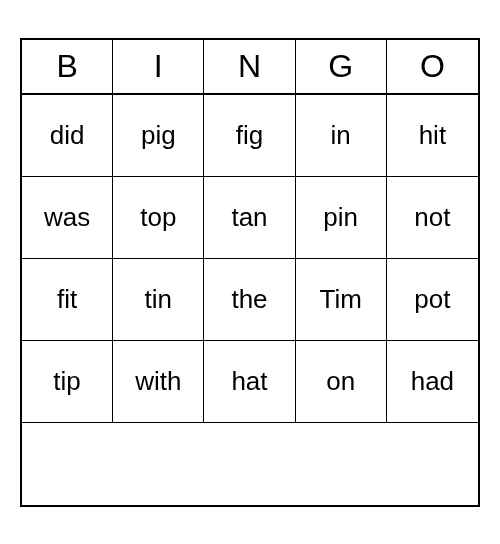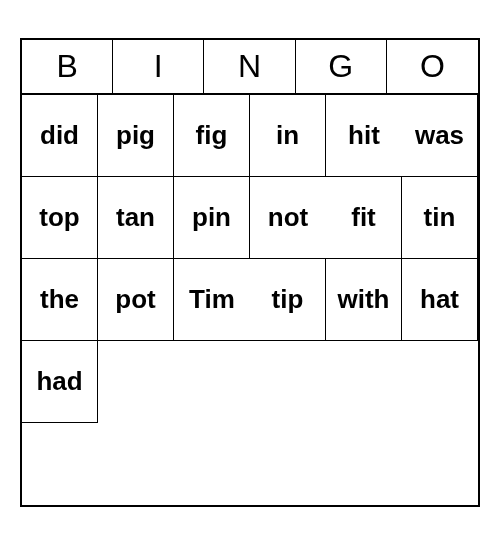--- a/index.html
+++ b/index.html
@@ -36,23 +36,22 @@
       padding: 8px 0;
       border-right: 1px solid #000;
     }
 
     .bingo-header-cell:last-child {
       border-right: none;
     }
 
     .bingo-body {
       display: grid;
-      grid-template-columns: repeat(6, 1fr);
+      grid-template-columns: repeat(5, 1fr);
       grid-template-rows: repeat(5, 1fr);
-      font-weight: bold;
     }
 
     .bingo-cell {
       text-align: center;
       font-size: 26px;
       padding: 14px 4px;
       border-right: 1px solid #000;
       border-bottom: 1px solid #000;
       display: flex;
       align-items: center;
@@ -86,20 +85,21 @@
       <div class="bingo-cell">in</div>
       <div class="bingo-cell">hit</div>
       <div class="bingo-cell">was</div>
       <div class="bingo-cell">top</div>
       <div class="bingo-cell">tan</div>
       <div class="bingo-cell">pin</div>
       <div class="bingo-cell">not</div>
       <div class="bingo-cell">fit</div>
       <div class="bingo-cell">tin</div>
       <div class="bingo-cell">the</div>
+      <div class="bingo-cell">Tim</div>
       <div class="bingo-cell">pot</div>
-      <div class="bingo-cell">Tim</div>
       <div class="bingo-cell">tip</div>
       <div class="bingo-cell">with</div>
       <div class="bingo-cell">hat</div>
+      <div class="bingo-cell">on</div>
       <div class="bingo-cell">had</div>
     </div>
 </div>
 
 </body></html>

